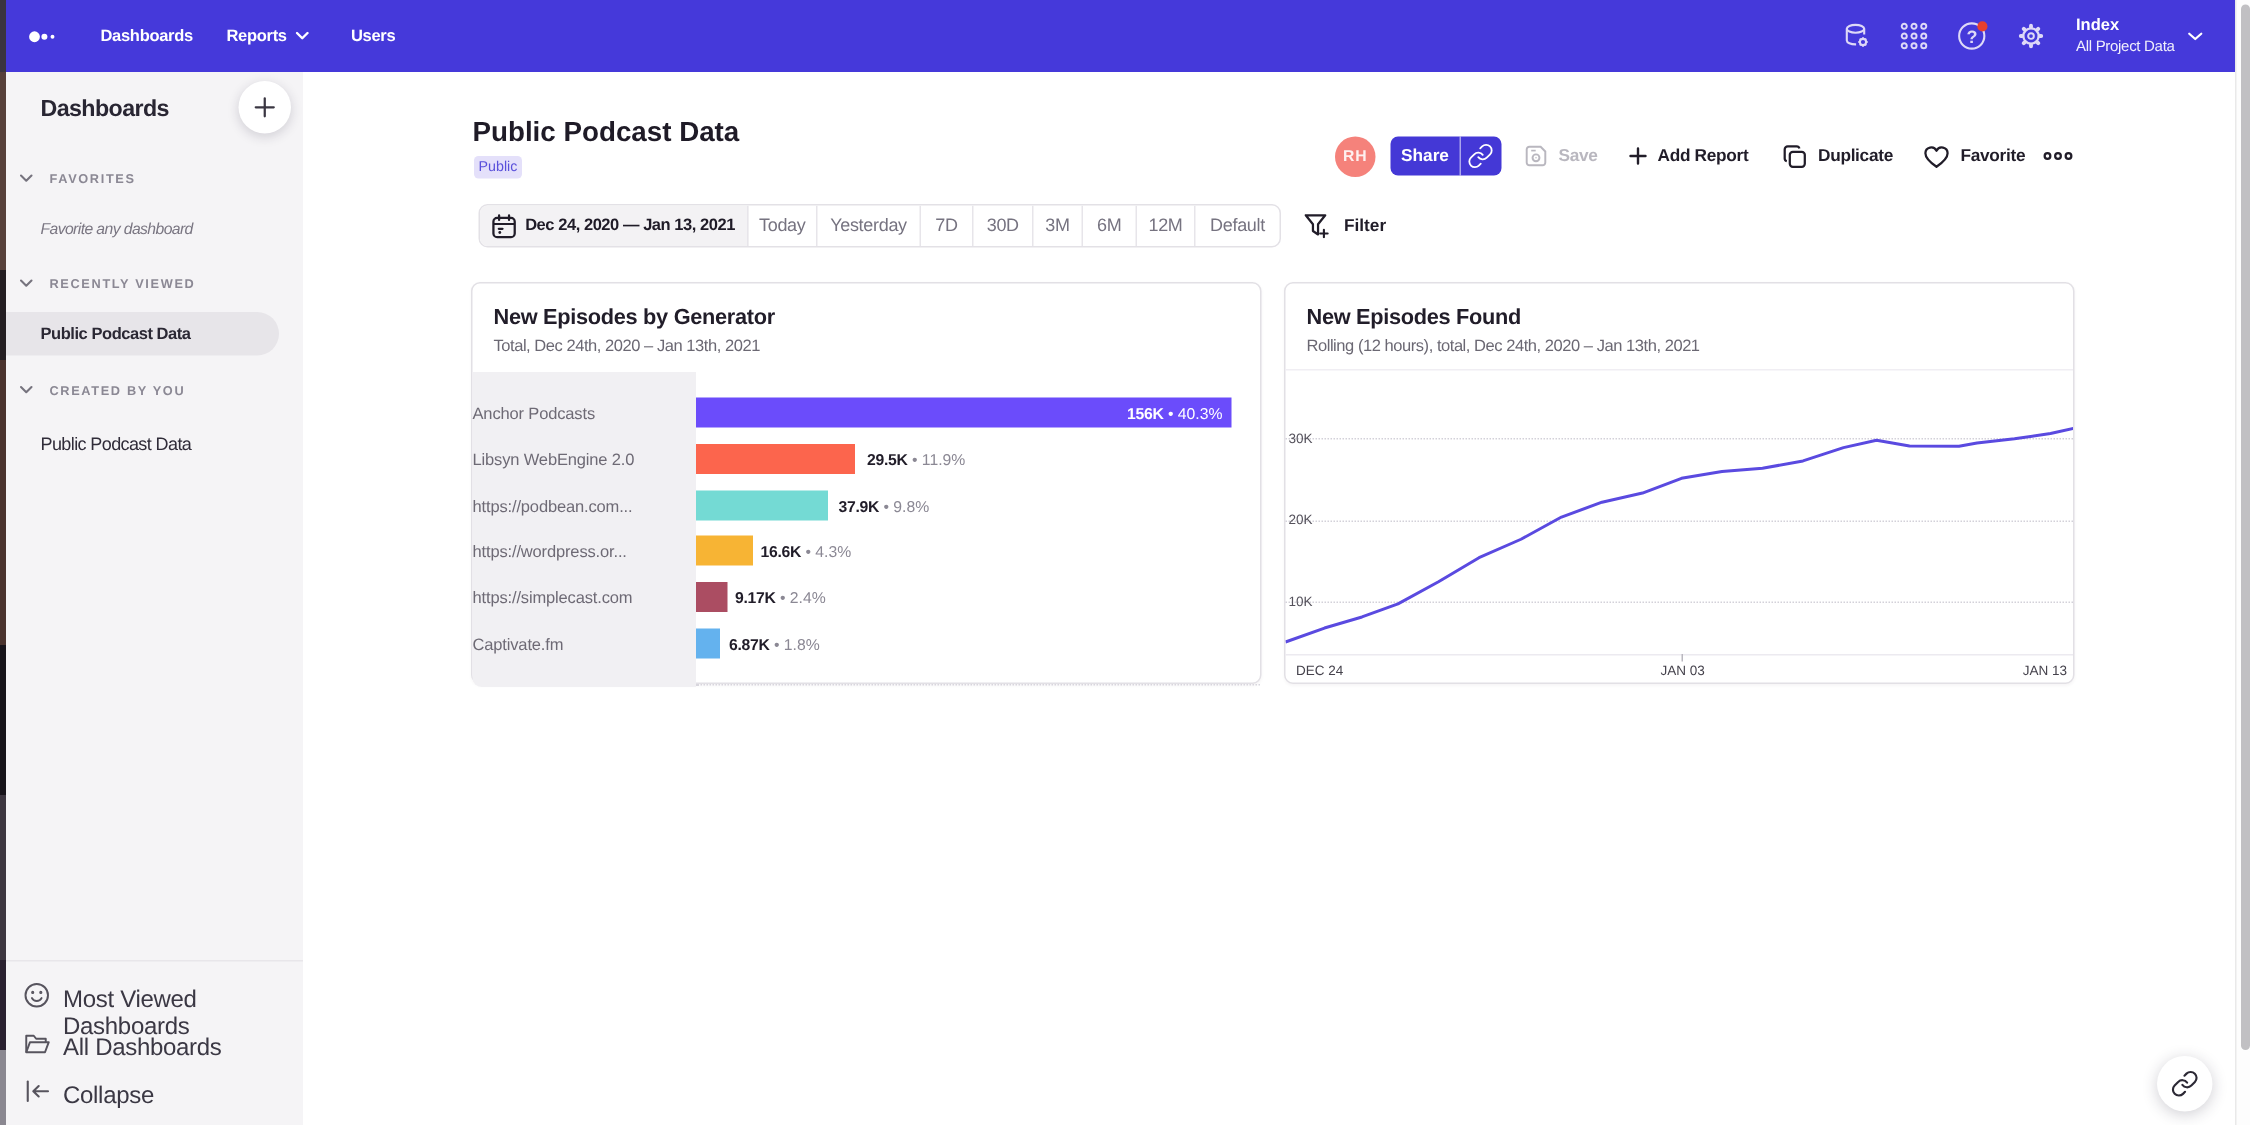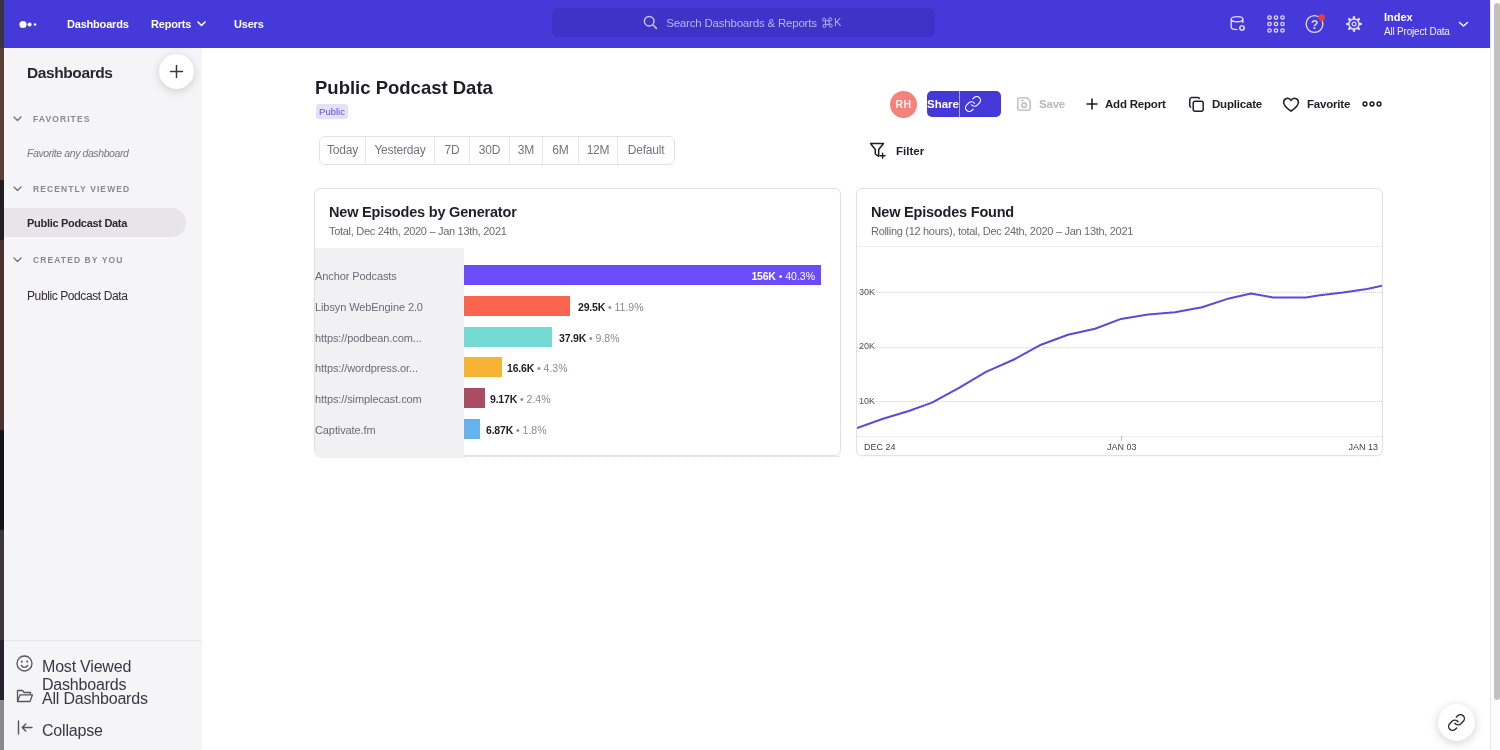--- a/index.html
+++ b/index.html
@@ -45,21 +45,21 @@
   #sb-divider { position:absolute; left:0; top:592px; width:202px; height:1px; background:#e8e6ea; }
 
   
   #h1 { left:315px; top:77px; font-size:18.5px; font-weight:bold; color:#1f1b27; letter-spacing:0; }
   #pubtag { left:316px; top:104px; width:32px; height:15px; background:#e4e0fa; color:#5a50db;
     font-size:9.5px; border-radius:3px; text-align:center; line-height:15px; }
   #avatar { left:890px; top:91px; width:27px; height:27px; border-radius:50%; background:#f5827b;
     color:rgba(255,255,255,.88); font-size:10.5px; font-weight:bold; text-align:center; line-height:27px; letter-spacing:.5px; }
   #sharebtn { left:927px; top:91px; width:74px; height:26px; background:#4438d6; border-radius:5px;
     display:flex; color:#fff; }
-  #sharebtn .s1 { width:33px; text-align:center; font-size:11.5px; font-weight:bold; line-height:26px;
+  #sharebtn .s1 { width:47px; text-align:center; font-size:11.5px; font-weight:bold; line-height:26px;
     border-right:1px solid rgba(255,255,255,.55); }
   .act { position:absolute; top:91px; height:26px; display:flex; align-items:center; gap:7px;
     font-size:11.5px; color:#211d29; font-weight:bold; letter-spacing:-0.2px; }
   .act.dis { color:#b9b7bf; }
 
   
   #daterow { left:319px; top:136px; height:29px; display:flex; border:1px solid #e3e1e6;
     border-radius:6px; background:#fff; overflow:hidden; }
   .dcell { height:27px; line-height:27px; font-size:12px; color:#767380; text-align:center;
     border-right:1px solid #e7e5ea; letter-spacing:-0.2px; }
@@ -112,31 +112,20 @@
       <circle cx="12.6" cy="6.5" r="2" fill="#fff"></circle>
       <circle cx="18" cy="6.5" r="1.3" fill="#fff"></circle>
     </svg>
     <div class="navlink" style="left:67px">Dashboards</div>
     <div class="navlink" style="left:151px">Reports</div>
     <svg class="abs" style="left:197px;top:21px" width="9" height="6" viewBox="0 0 9 6">
       <path d="M1 1 L4.5 4.5 L8 1" stroke="#fff" stroke-width="1.6" fill="none" stroke-linecap="round" stroke-linejoin="round"></path>
     </svg>
     <div class="navlink" style="left:234px">Users</div>
 
-    <div id="search">
-      <svg width="15" height="15" viewBox="0 0 15 15" style="margin-right:8px">
-        <circle cx="6.2" cy="6.2" r="4.8" stroke="#c9c5f2" stroke-width="1.5" fill="none"></circle>
-        <path d="M9.8 9.8 L13.4 13.4" stroke="#c9c5f2" stroke-width="1.5" stroke-linecap="round"></path>
-      </svg>
-      <span>Search Dashboards &amp; Reports</span>
-      <svg width="23" height="13" viewBox="0 0 24 13" style="margin-left:4px">
-        <path d="M4.7 4.7 h3.8 v3.8 h-3.8 z M4.7 4.7 v-1.2 a1.6 1.6 0 1 0 -1.6 1.6 z M8.5 4.7 h1.2 a1.6 1.6 0 1 0 -1.6 -1.6 z M4.7 8.5 h-1.2 a1.6 1.6 0 1 0 1.6 1.6 z M8.5 8.5 v1.2 a1.6 1.6 0 1 0 1.6 -1.6 z" stroke="#b9b4ef" stroke-width="1" fill="none"></path>
-        <text x="13.5" y="10.5" font-size="11.5" fill="#b9b4ef" font-family="Liberation Sans">K</text>
-      </svg>
-    </div>
 
     <svg class="navico" style="left:1228px" width="20" height="20" viewBox="0 0 20 20" fill="none" stroke="#ded9f7" stroke-width="1.4">
       <ellipse cx="9" cy="5.2" rx="5.8" ry="2.6"></ellipse>
       <path d="M3.2 5.2 V13 c0 1.45 2.6 2.6 5.8 2.6 h.4"></path>
       <path d="M14.8 5.2 V9"></path>
       <circle cx="14" cy="14" r="2.1"></circle>
       <path d="M14 10.9v1.2 M14 15.9v1.2 M17.1 14h-1.2 M12.1 14h-1.2 M16.2 11.8l-.85.85 M12.65 15.35l-.85.85 M16.2 16.2l-.85-.85 M12.65 12.65l-.85-.85" stroke-width="1.2"></path>
     </svg>
     <svg class="navico" style="left:1266px" width="20" height="20" viewBox="0 0 20 20" fill="none" stroke="#ded9f7" stroke-width="1.3">
       <circle cx="3.5" cy="3.5" r="1.7"></circle>
@@ -258,20 +247,30 @@
     </svg>
     <span>Favorite</span>
   </div>
   <svg class="abs" style="left:1362px;top:100px" width="20" height="8" viewBox="0 0 20 8">
     <circle cx="3" cy="4" r="1.9" fill="none" stroke="#211d29" stroke-width="1.5"></circle>
     <circle cx="10" cy="4" r="1.9" fill="none" stroke="#211d29" stroke-width="1.5"></circle>
     <circle cx="17" cy="4" r="1.9" fill="none" stroke="#211d29" stroke-width="1.5"></circle>
   </svg>
 
   <div id="daterow" class="abs">
+    <div class="dcell" id="dcal">
+      <svg width="17" height="18" viewBox="0 0 17 18" fill="none" stroke="#211d29" stroke-width="1.6">
+        <rect x="1" y="3" width="15" height="13.5" rx="2.6"></rect>
+        <path d="M1 7.3 h15" stroke-width="1.4"></path>
+        <path d="M5 1.2 v3.2 M12 1.2 v3.2" stroke-linecap="round"></path>
+        <path d="M4.8 10.6 h2.6" stroke-linecap="round" stroke-width="1.6"></path>
+        <circle cx="5.5" cy="13.2" r="1" fill="#211d29" stroke="none"></circle>
+      </svg>
+      <span>Dec 24, 2020 — Jan 13, 2021</span>
+    </div>
     <div class="dcell" style="width:46px">Today</div>
     <div class="dcell" style="width:69px">Yesterday</div>
     <div class="dcell" style="width:35px">7D</div>
     <div class="dcell" style="width:40px">30D</div>
     <div class="dcell" style="width:33px">3M</div>
     <div class="dcell" style="width:36px">6M</div>
     <div class="dcell" style="width:39px">12M</div>
     <div class="dcell" style="width:56px">Default</div>
   </div>
   <div id="filter" class="abs">

